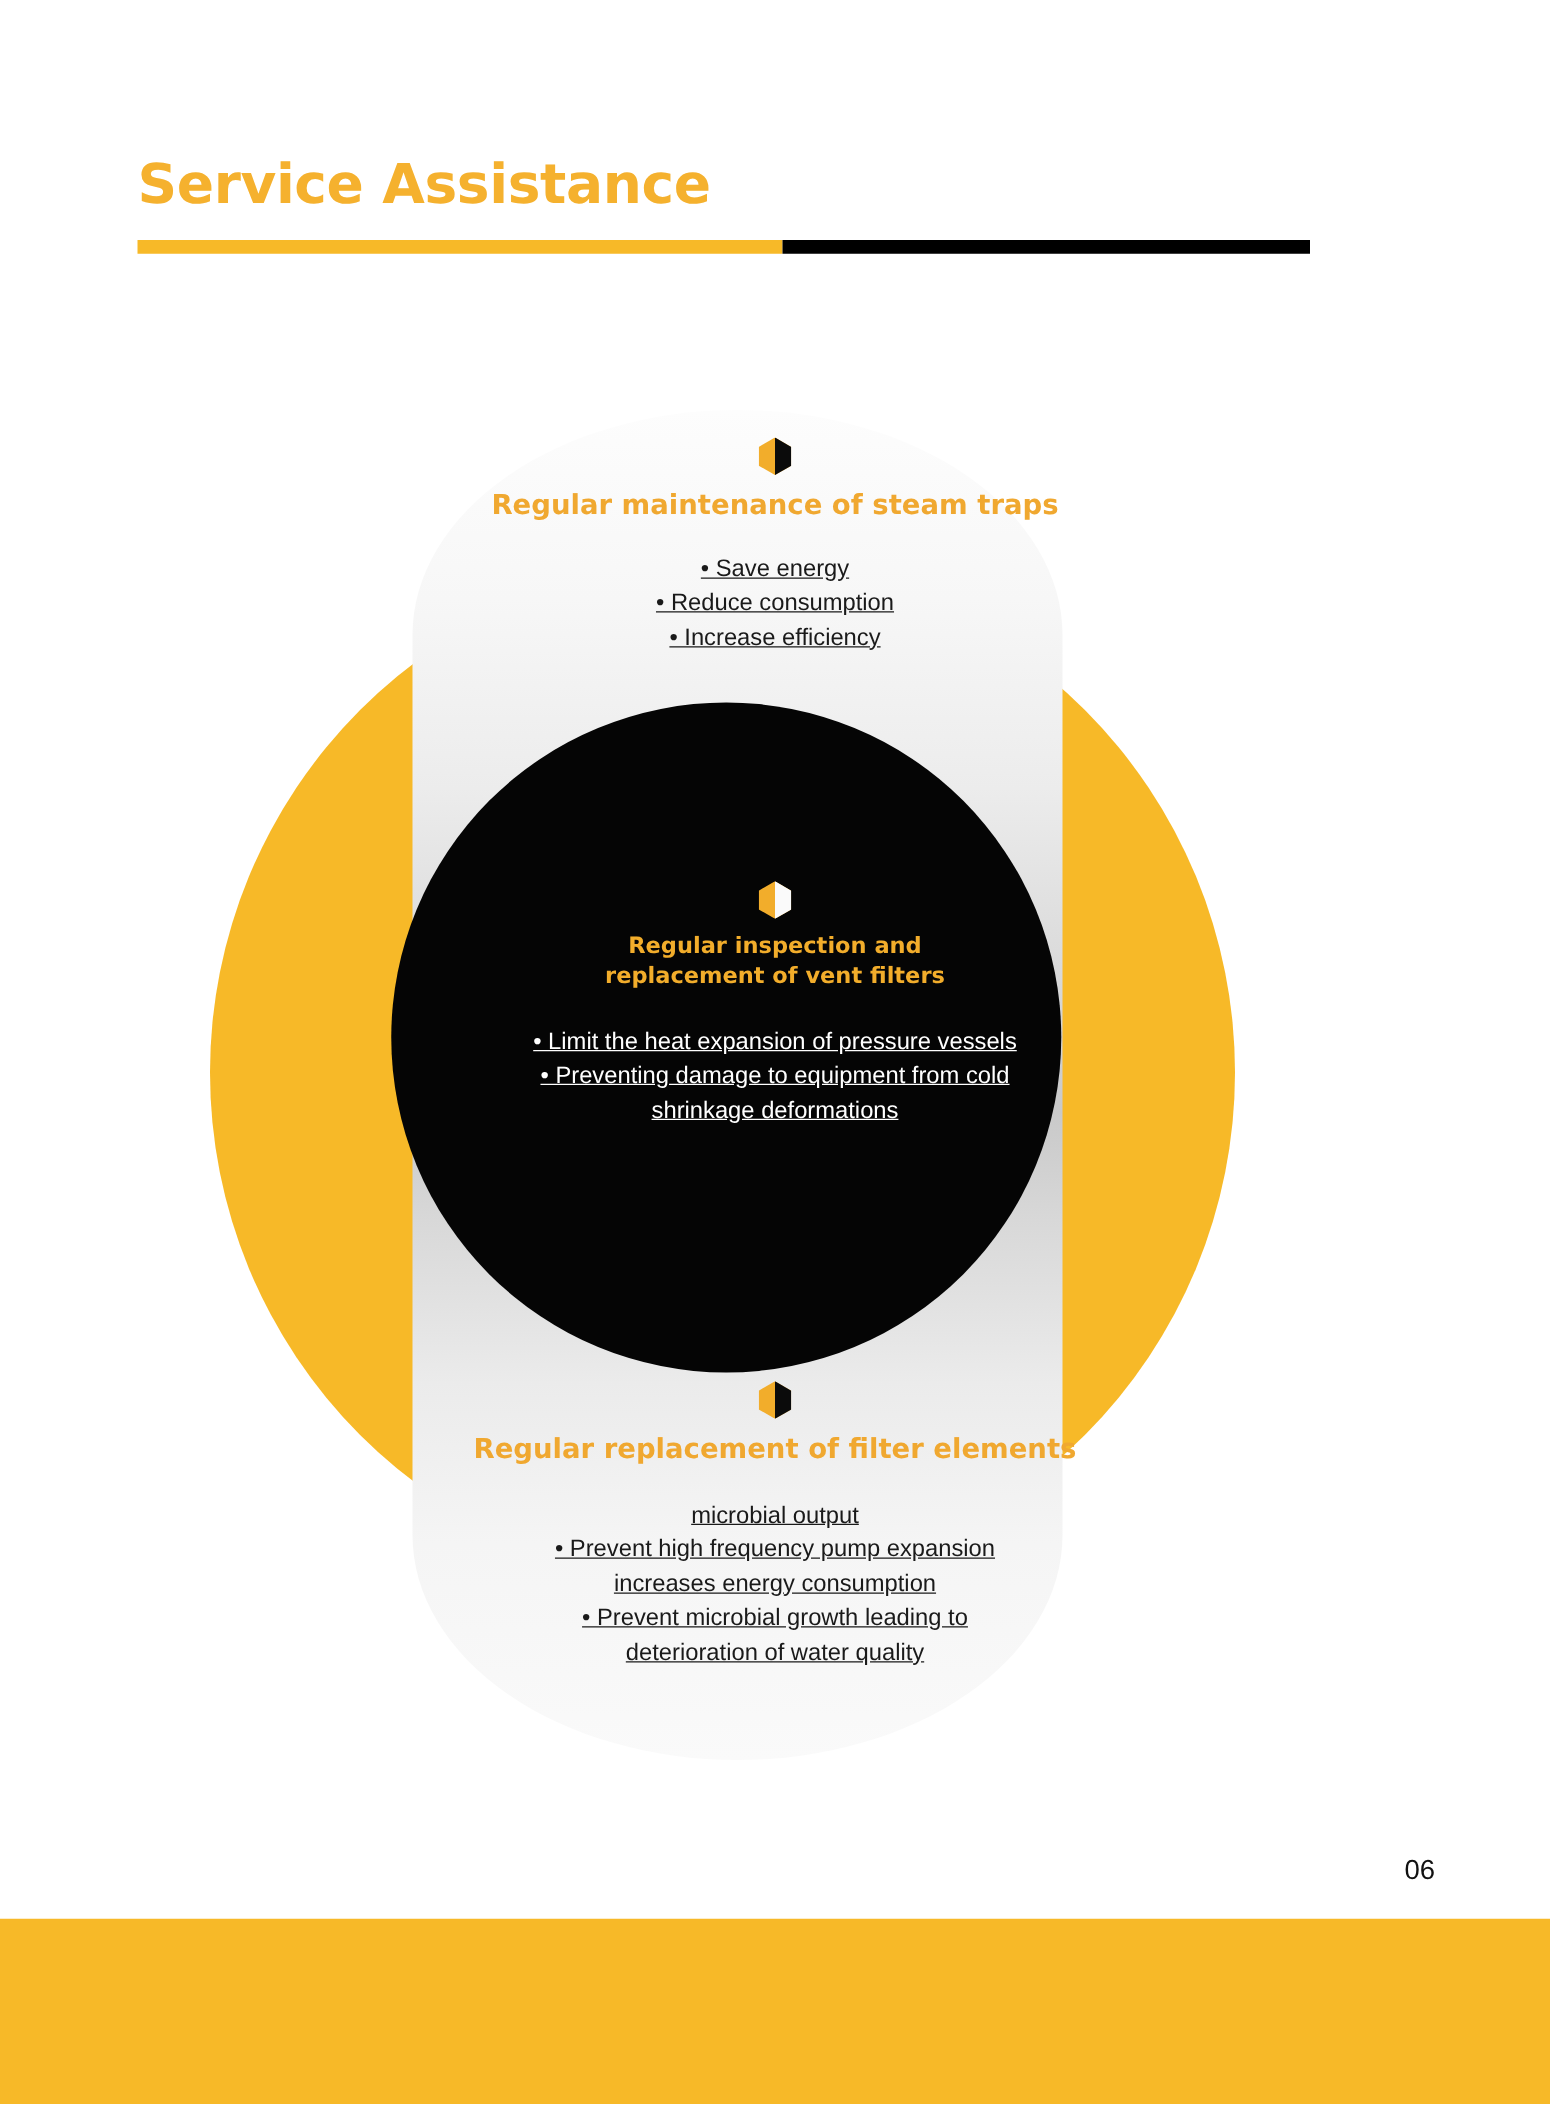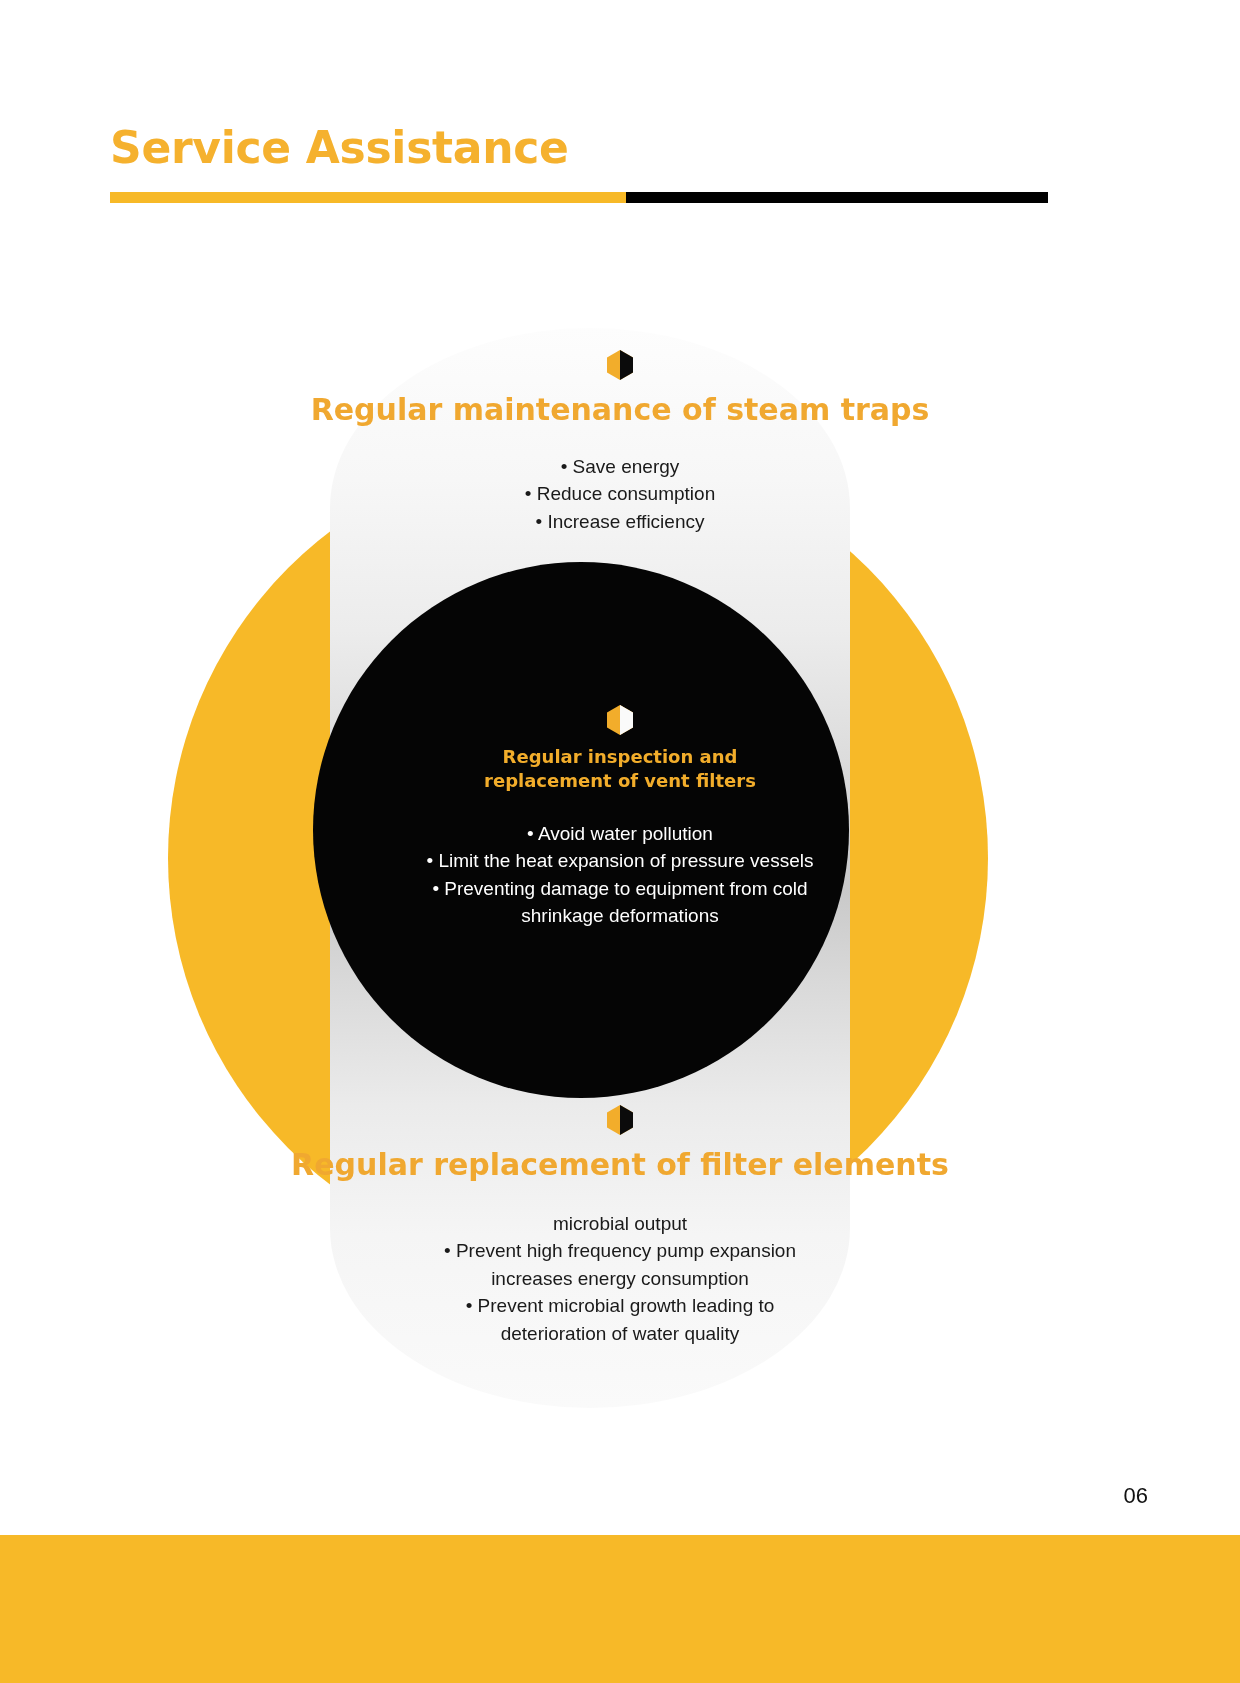--- a/index.html
+++ b/index.html
@@ -116,32 +116,32 @@
 
   
   .block {
     position: absolute;
     text-align: center;
     width: 100%;
   }
   .block .block-title {
     font-family: "DejaVu Sans", sans-serif;
     font-weight: bold;
-    font-size: 30px;
+    font-size: 22px;
     color: #F0A830;
     line-height: 1.35;
     margin-top: 10px;
   }
   .block .bullets {
     margin-top: 20px;
     font-size: 19px;
     line-height: 1.45;
     color: #1a1a1a;
   }
-  .block .bullets div { white-space: nowrap; }
+  .block .bullets div { white-space: nowrap; text-decoration: underline; }
 
   .block-top {
     left: 0;
     top: 100px;
   }
   .block-top .bullets { margin-top: 22px; }
 
   .block-center {
     left: 0;
     top: 455px;
@@ -218,21 +218,20 @@
         <svg viewBox="0 0 26 30" xmlns="http://www.w3.org/2000/svg">
           <path d="M13 0 L26 7.5 L26 22.5 L13 30 L0 22.5 L0 7.5 Z" fill="#F2AD2B"></path>
           <path d="M13 0 L26 7.5 L26 22.5 L13 30 Z" fill="#FAFAFA"></path>
         </svg>
       </div>
       <div class="block-title">
         <div>Regular inspection and</div>
         <div>replacement of vent filters</div>
       </div>
       <div class="bullets">
-        <div>• Avoid water pollution</div>
         <div>• Limit the heat expansion of pressure vessels</div>
         <div>• Preventing damage to equipment from cold</div>
         <div>shrinkage deformations</div>
       </div>
     </div>
 
     <div class="block block-bottom">
       <div class="hex">
         <svg viewBox="0 0 26 30" xmlns="http://www.w3.org/2000/svg">
           <path d="M13 0 L26 7.5 L26 22.5 L13 30 L0 22.5 L0 7.5 Z" fill="#F2AD2B"></path>

